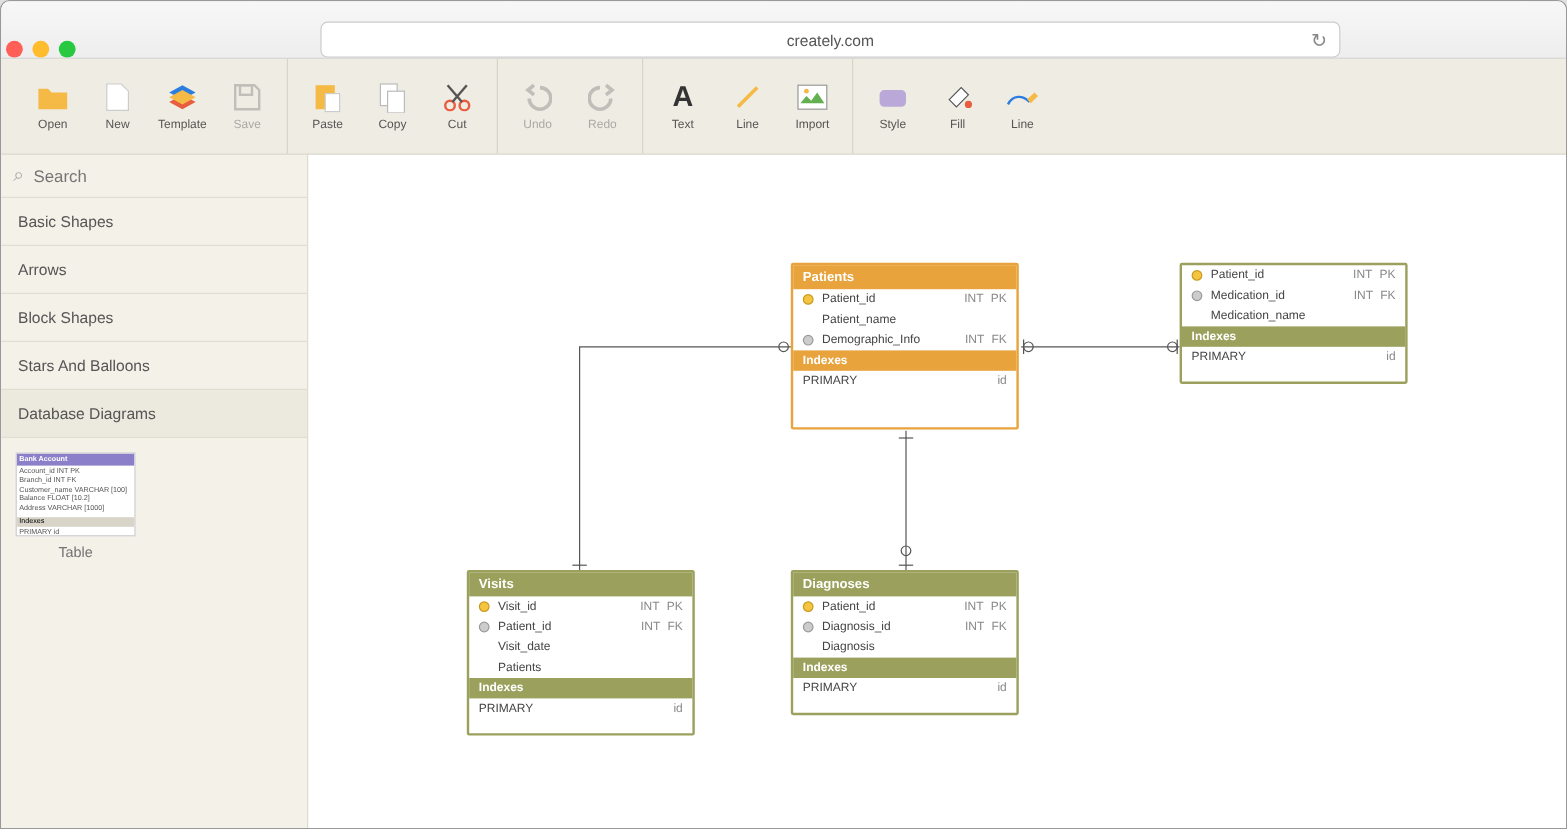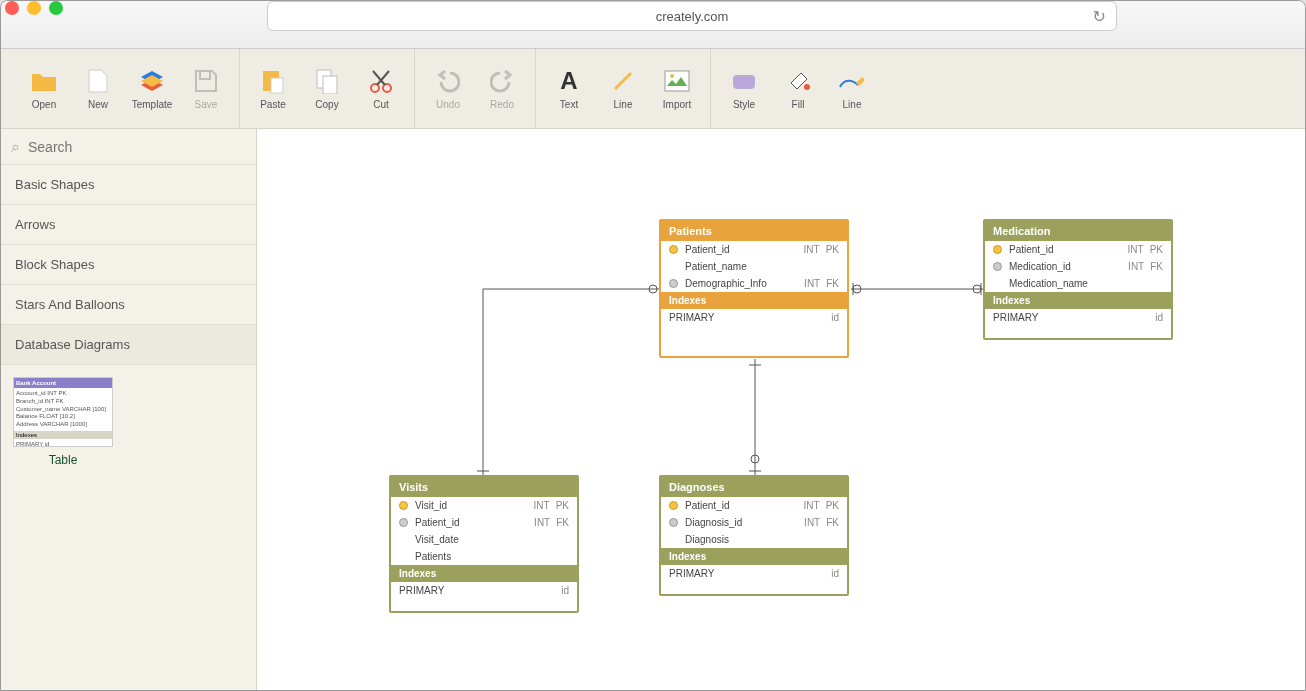--- a/index.html
+++ b/index.html
@@ -1,18 +1,18 @@
 <!DOCTYPE html>
 <html><head>
 <meta charset="utf-8">
 <style>
 *{box-sizing:border-box;margin:0;padding:0;font-family:Arial,Helvetica,sans-serif}
 body{width:1306px;height:691px;background:#e0e0e0;overflow:hidden}
 .window{width:1306px;height:691px;background:#fff;border:1px solid #999;border-radius:8px 8px 0 0;overflow:hidden;position:relative}
-.titlebar{height:48px;background:linear-gradient(#f7f7f7,#eee);border-bottom:1px solid #ccc;display:flex;align-items:flex-start;padding:0 4px}
+.titlebar{height:48px;background:linear-gradient(#f7f7f7,#eee);border-bottom:1px solid #ccc;display:flex;align-items:flex-end;padding:0 4px}
 .traffic{display:flex;gap:8px;margin-right:20px}
 .dot{width:14px;height:14px;border-radius:50%}
 .dot.r{background:#ff5f57}
 .dot.y{background:#ffbd2e}
 .dot.g{background:#28c940}
 .addr{flex:1;display:flex;justify-content:center}
 .addrbox{width:850px;height:30px;background:#fff;border:1px solid #ccc;border-radius:6px;display:flex;align-items:center;justify-content:center;position:relative;font-size:13px;color:#555}
 .reload{position:absolute;right:10px;top:5px;color:#888;font-size:16px}
 .toolbar{height:80px;background:#efece3;border-bottom:1px solid #d8d4c8;display:flex;align-items:center;padding:0 10px;gap:0}
 .tgroup{display:flex;border-right:1px solid #d8d4c8;height:100%;align-items:center;padding:0 6px}
@@ -24,21 +24,21 @@
 .sidebar{width:256px;background:#f4f1e9;border-right:1px solid #d8d4c8;display:flex;flex-direction:column}
 .searchrow{height:36px;display:flex;align-items:center;padding:0 10px;border-bottom:1px solid #e0ddd2}
 .searchrow input{border:none;background:transparent;font-size:14px;color:#701a75;flex:1;outline:none;margin-left:8px}
 .cat{padding:12px 14px;font-size:13px;color:#555;border-bottom:1px solid #e0ddd2;cursor:pointer}
 .cat.active{background:#ece9de}
 .shapewell{padding:12px;display:flex;flex-direction:column;align-items:flex-start}
 .shapethumb{width:100px;height:70px;background:#fff;border:1px solid #ccc;font-size:6px;overflow:hidden}
 .shapethumb .th-head{background:#8a7fc8;color:#fff;padding:2px;font-weight:bold}
 .shapethumb .th-body{padding:2px;color:#555;line-height:1.3}
 .shapethumb .th-idx{background:#d8d4c8;padding:1px 2px}
-.shapelabel{font-size:12px;color:#14532d;margin-top:6px;text-align:center;width:100px}
+.shapelabel{font-size:12px;color:#737373;margin-top:6px;text-align:center;width:100px}
 .canvas{flex:1;background:#fff;position:relative}
 .entity{position:absolute;width:190px;background:#fff;border:2px solid;border-radius:2px;font-size:10px}
 .entity .ehead{padding:4px 8px;font-weight:bold;color:#fff;font-size:11px}
 .entity .erow{padding:3px 8px;display:flex;align-items:center;gap:6px;color:#444}
 .entity .erow .key{width:10px;height:10px;display:inline-block}
 .entity .erow .nm{flex:1}
 .entity .erow .tp{color:#888}
 .entity .idxhead{padding:3px 8px;font-weight:bold;color:#fff}
 .entity.orange{border-color:#e8a33d}
 .entity.orange .ehead,.entity.orange .idxhead{background:#e8a33d}
@@ -288,21 +288,20 @@
         <div id="idx-patients">
             <div class="erow">
               <span class="nm">PRIMARY</span>
               <span class="tp">id</span>
             </div>
           </div>
         <div style="height:30px"></div>
       </div>
 
       <div class="entity olive" style="left:726px;top:90px">
-        <div class="ehead">Medication</div>
         <div id="rows-medication">
             <div class="erow">
               <span class="key"><span class="keyicon pk"></span></span>
               <span class="nm">Patient_id</span>
               <span class="tp">INT</span>
               <span class="tp">PK</span>
             </div>
             <div class="erow">
               <span class="key"><span class="keyicon fk"></span></span>
               <span class="nm">Medication_id</span>

